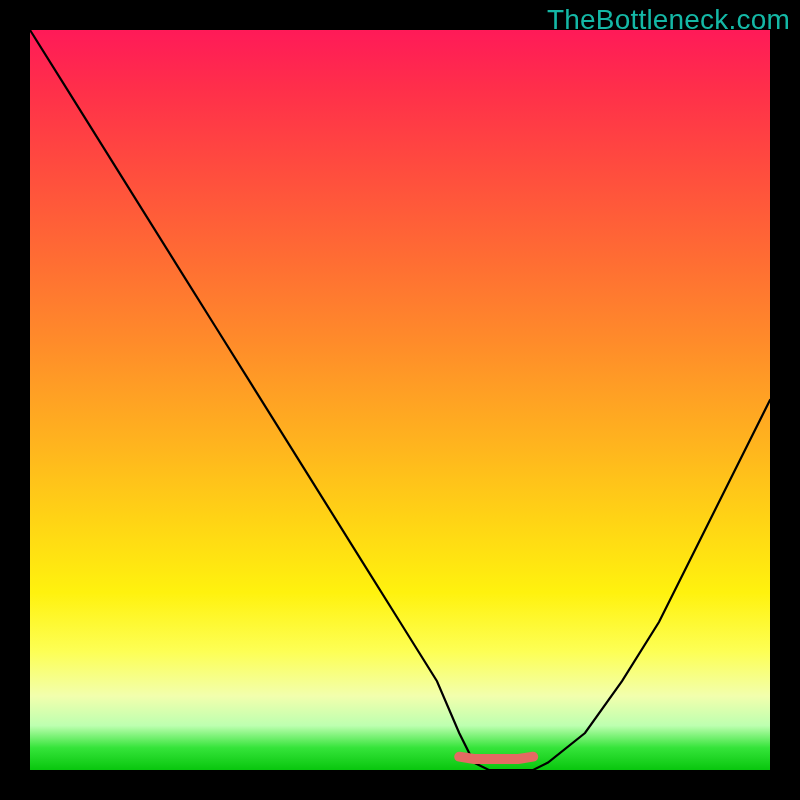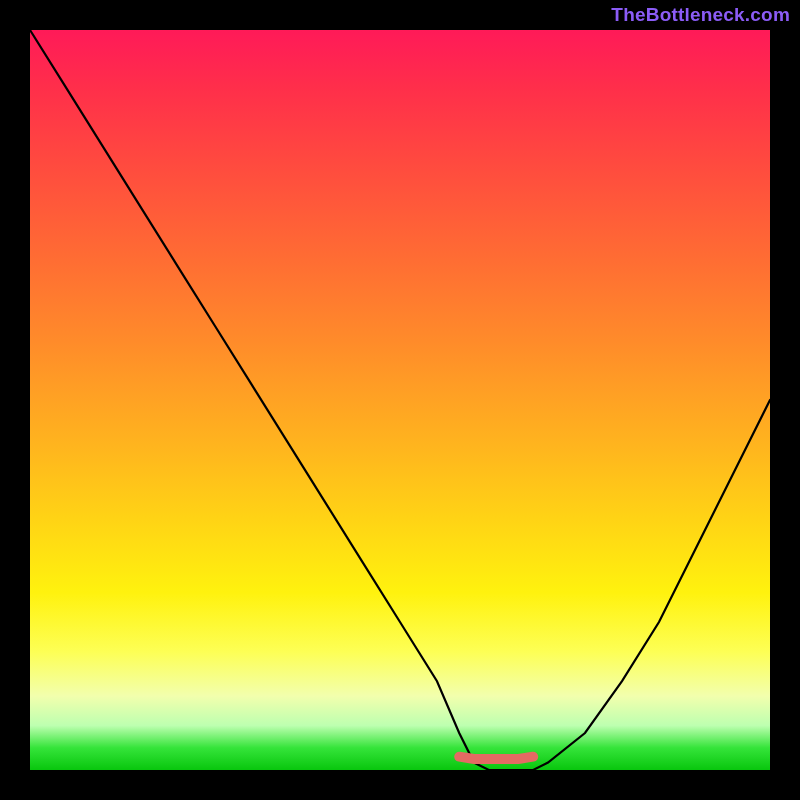--- a/index.html
+++ b/index.html
@@ -13,23 +13,23 @@
   }
   .wrap {
     position: relative;
     width: 800px;
     height: 800px;
   }
   .watermark {
     position: absolute;
     top: 4px;
     right: 10px;
-    color: #8b5cf6;
-    font-size: 19px;
-    font-weight: 700;
+    color: #14b8a6;
+    font-size: 28px;
+    font-weight: 400;
     letter-spacing: 0.2px;
     z-index: 10;
   }
   .plot-frame {
     position: absolute;
     left: 30px;
     top: 30px;
     width: 740px;
     height: 740px;
     background: #000;

